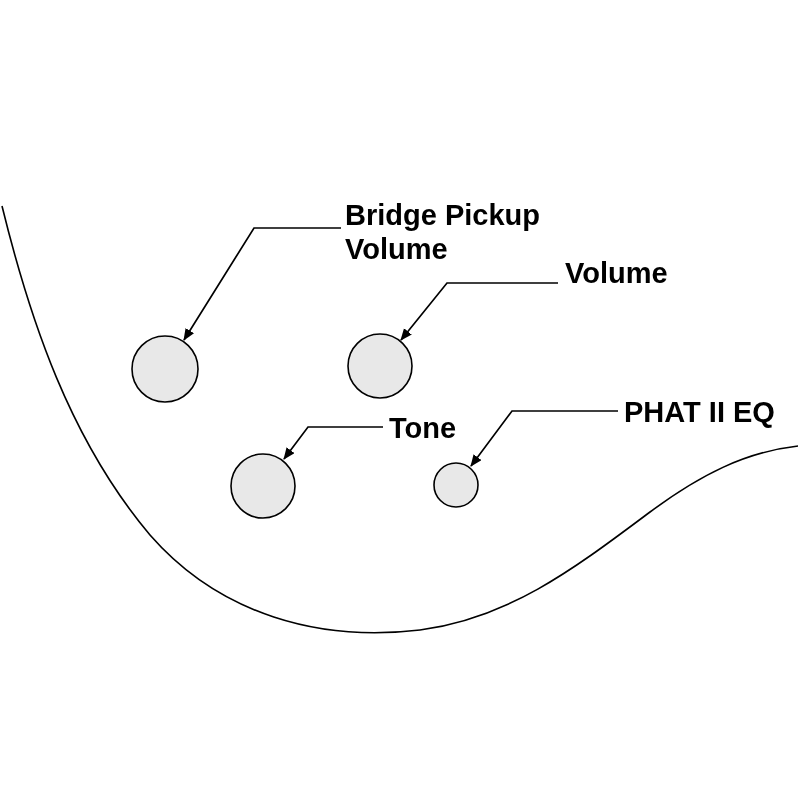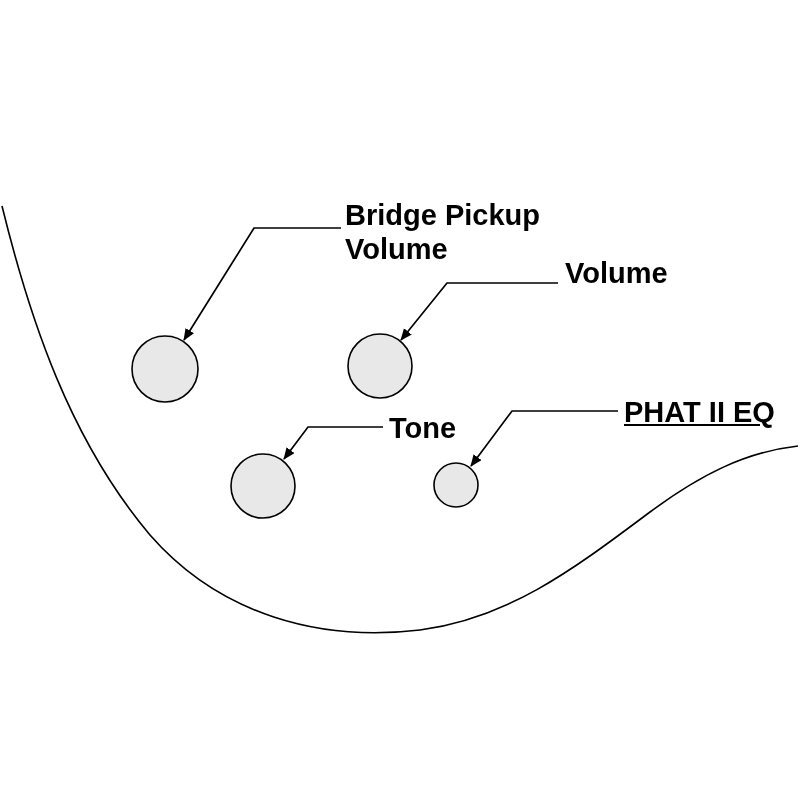--- a/index.html
+++ b/index.html
@@ -78,15 +78,15 @@
     <div>Bridge Pickup</div>
     <div>Volume</div>
   </div>
 
   <div class="label" style="left:565px; top:236px;">
     <div>Volume</div>
   </div>
 
   <div class="label" style="left:389px; top:391px;">Tone</div>
 
-  <div class="label" style="left:624px; top:375px;text-decoration:underline;">PHAT II EQ</div>
+  <div class="label" style="left:624px; top:375px;">PHAT II EQ</div>
 
 </div>
 
 </body></html>

